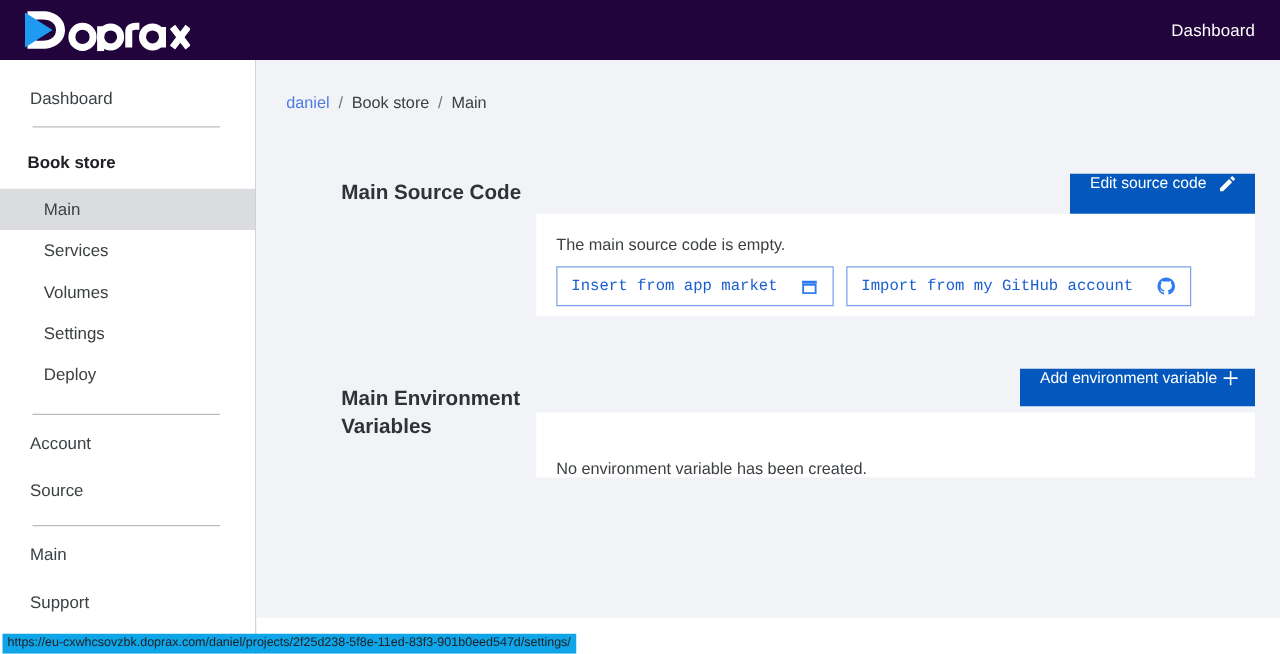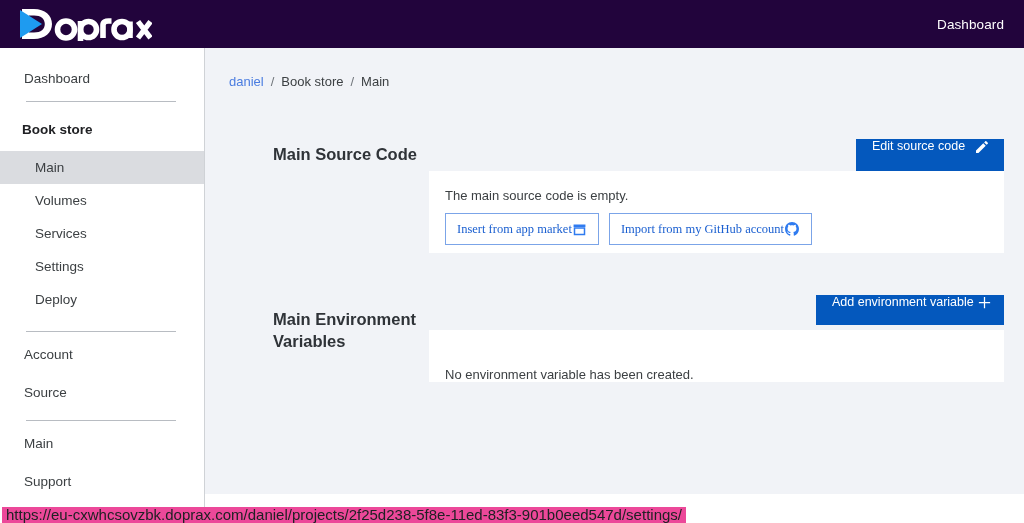--- a/index.html
+++ b/index.html
@@ -133,24 +133,25 @@
     color: #3c4043;
     margin-bottom: 10px;
   }
   .btn-row { display: flex; gap: 10px; }
   .outline-btn {
     height: 32px;
     border: 1px solid #7ba4e8;
     background: #ffffff;
     color: #1a5fd0;
     font-size: 12.5px;
-    font-family: Liberation Serif, serif;
+    font-family: Liberation Mono, monospace;
     display: flex;
     align-items: center;
     justify-content: space-between;
+    gap: 18px;
     padding: 0 11px;
     cursor: pointer;
     white-space: nowrap;
   }
   .outline-btn .lbl { line-height: 1; }
   .outline-btn .ico { display: flex; align-items: center; }
 
   .primary-btn {
     position: absolute;
     background: #0458bd;
@@ -182,23 +183,23 @@
   
   #sec-env { top: 240px; height: 130px; }
   #sec-env .section-title { top: 20px; width: 175px; }
   #sec-env .card { top: 42px; height: 52px; display: flex; align-items: flex-end; padding-left: 16px; }
 
   
   .status-url {
     position: absolute;
     bottom: 0; left: 2px;
     height: 16px;
-    background: #ec4899;
+    background: #0ea5e9;
     color: #202124;
-    font-size: 15px;
+    font-size: 10px;
     line-height: 16px;
     padding: 0 4px;
     white-space: nowrap;
     font-family: "Liberation Sans", sans-serif;
   }
   
   .bottom-white {
     position: absolute;
     left: 0; bottom: 0;
     width: 205px;
@@ -239,22 +240,22 @@
 
 <div class="shell">
 
   <nav class="sidebar">
     <a class="side-item root" href="#">Dashboard</a>
     <div class="side-divider"></div>
     <div class="gap-sm"></div>
     <a class="side-item bold" href="#">Book store</a>
     <div class="gap-sm"></div>
     <a class="side-item child active" href="#">Main</a>
+    <a class="side-item child" href="#">Services</a>
     <a class="side-item child" href="#">Volumes</a>
-    <a class="side-item child" href="#">Services</a>
     <a class="side-item child" href="#">Settings</a>
     <a class="side-item child" href="#">Deploy</a>
     <div class="gap-md"></div>
     <div class="side-divider"></div>
     <a class="side-item root" href="#">Account</a>
     <div class="gap-sm"></div>
     <a class="side-item root" href="#">Source</a>
     <div class="gap-sm"></div>
     <div class="side-divider"></div>
     <a class="side-item root" href="#">Main</a>

